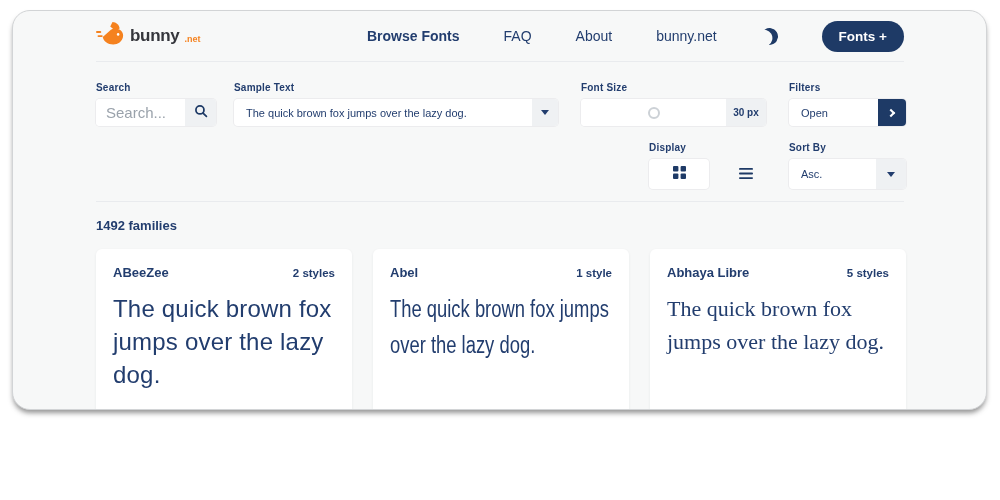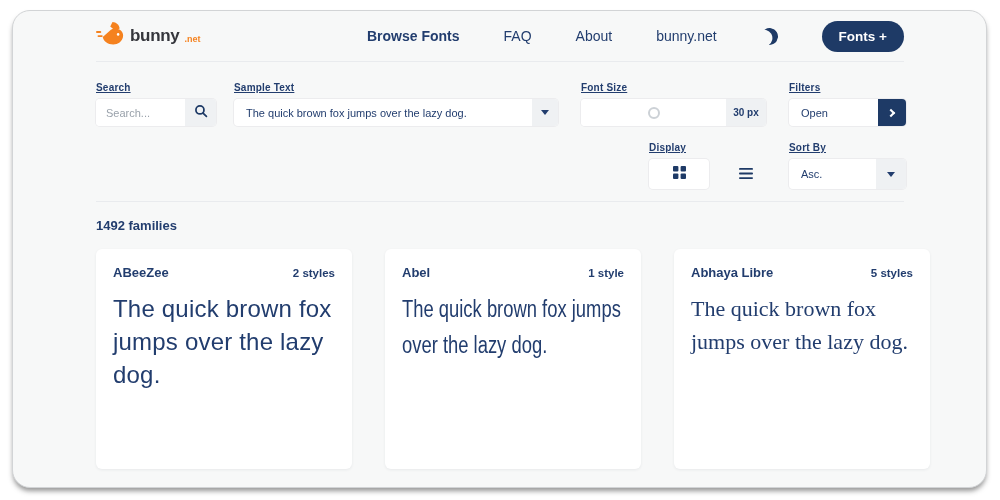--- a/index.html
+++ b/index.html
@@ -2,21 +2,21 @@
 <html><head>
 <meta charset="utf-8">
 <style>
   :root{
     --navy:#223d6e; --navy-btn:#1e3a66; --orange:#f5821f;
     --page-bg:#f7f8f8; --seg-gray:#eff1f3; --line:#e9ebee;
   }
   *{box-sizing:border-box; margin:0; padding:0;}
   html,body{width:1000px;height:500px;background:#ffffff;
     font-family:"Liberation Sans",sans-serif; -webkit-font-smoothing:antialiased;}
-  .frame{position:absolute; left:12px; top:10px; width:975px; height:478px;
+  .frame{position:absolute; left:12px; top:10px; width:975px; height:400px;
     background:var(--page-bg); border:1px solid #d2d4d6; border-radius:18px;
     box-shadow:0 4px 5px -1px rgba(45,45,45,.5); overflow:hidden;}
 
   
   .header{position:absolute; left:83px; right:82px; top:0; height:51px;
     border-bottom:1px solid var(--line); display:flex; align-items:center;
     justify-content:space-between;}
   .logo{display:flex; align-items:center; gap:4px; cursor:pointer;}
   .logo-text{font-size:17px; font-weight:800; color:#35363c; letter-spacing:-.3px;}
   .logo-net{font-size:9px; font-weight:700; color:var(--orange); position:relative; top:3px; left:1px;}
@@ -24,33 +24,33 @@
   .nav-link{font-size:14px; color:var(--navy); text-decoration:none; cursor:pointer;}
   .nav-link.active{font-weight:800;}
   .moon{width:17px; height:17px; border-radius:50%;
     box-shadow:inset -5px 3px 0 0 var(--navy-btn); transform:rotate(15deg); cursor:pointer;}
   .fonts-btn{background:var(--navy-btn); color:#fff; font-size:13.5px; font-weight:700;
     border:none; border-radius:16px; padding:8px 17px; cursor:pointer;
     font-family:Liberation Sans, sans-serif;}
 
   
   .group{position:absolute;}
-  .group-label{font-size:10px; font-weight:700; color:var(--navy); letter-spacing:.2px; margin-bottom:6px;text-decoration:underline;}
+  .group-label{font-size:10px; font-weight:700; color:var(--navy); letter-spacing:.2px; margin-bottom:6px;}
   .control{display:flex; height:27px; border-radius:4px; overflow:hidden;
     background:#fff; box-shadow:0 0 0 1px #ececee;}
   .g-search{left:83px; top:71px; width:120px;}
   .g-sample{left:221px; top:71px; width:324px;}
   .g-fontsize{left:568px; top:71px; width:185px;}
   .g-filters{left:776px; top:71px; width:117px;}
   .g-display{left:636px; top:131px;}
   .g-sort{left:776px; top:131px; width:117px;}
   .group .control{width:100%;}
 
   .search-input{flex:1; min-width:0; border:none; outline:none; background:#fff;
-    padding:0 10px; font-size:11px; color:var(--navy); font-family:"Liberation Sans",sans-serif;}
+    padding:0 10px; font-size:15px; color:var(--navy); font-family:"Liberation Sans",sans-serif;}
   .search-input::placeholder{color:#9aa2ab;}
   .seg-btn{width:31px; background:var(--seg-gray); border:none; display:flex;
     align-items:center; justify-content:center; cursor:pointer;}
   .control-text{flex:1; display:flex; align-items:center; padding:0 12px;
     font-size:11px; color:var(--navy); white-space:nowrap; overflow:hidden;}
   .caret{width:0; height:0; border-left:4px solid transparent;
     border-right:4px solid transparent; border-top:5px solid var(--navy);}
   .slider-area{flex:1; position:relative; background:#fff; cursor:pointer;}
   .slider-handle{position:absolute; left:50%; top:50%; transform:translate(-50%,-50%);
     width:12px; height:12px; border-radius:50%; border:2px solid #ccd1d6; background:#fff;}
@@ -62,21 +62,21 @@
     transform:rotate(45deg); margin-left:-2px;}
   .display-row{display:flex; align-items:center; gap:22px;}
   .view-btn{width:60px; height:30px; border:none; border-radius:4px; background:#fff;
     box-shadow:0 0 0 1px #ececee; display:flex; align-items:center; justify-content:center; cursor:pointer;}
   .view-btn.ghost{background:transparent; box-shadow:none; width:30px;}
   .g-sort .control{height:30px;}
 
   
   .divider2{position:absolute; left:83px; right:82px; top:190px; border-top:1px solid var(--line);}
   .count{position:absolute; left:83px; top:207px; font-size:13px; font-weight:600; color:var(--navy);}
-  .cards{position:absolute; left:83px; top:238px; display:flex; gap:33px;}
+  .cards{position:absolute; left:83px; top:238px; display:flex; gap:21px;}
   .card{width:256px; height:220px; background:#fff; border-radius:6px;
     box-shadow:0 1px 3px rgba(30,40,60,.07); padding:16px 17px; cursor:pointer;}
   .card-head{display:flex; align-items:baseline; justify-content:space-between;}
   .card-name{font-size:13px; font-weight:600; color:var(--navy);}
   .card-styles{font-size:11.5px; font-weight:600; color:var(--navy);}
   .card-sample{margin-top:12px; color:var(--navy);}
   .sample-sans{font-size:24px; line-height:1.38; letter-spacing:.2px;}
   .sample-condensed{font-size:23px; line-height:1.55; width:125%;
     transform:scaleX(.8); transform-origin:0 0;}
   .sample-serif{font-family:"Liberation Serif",serif; font-size:22px; line-height:1.5;}

